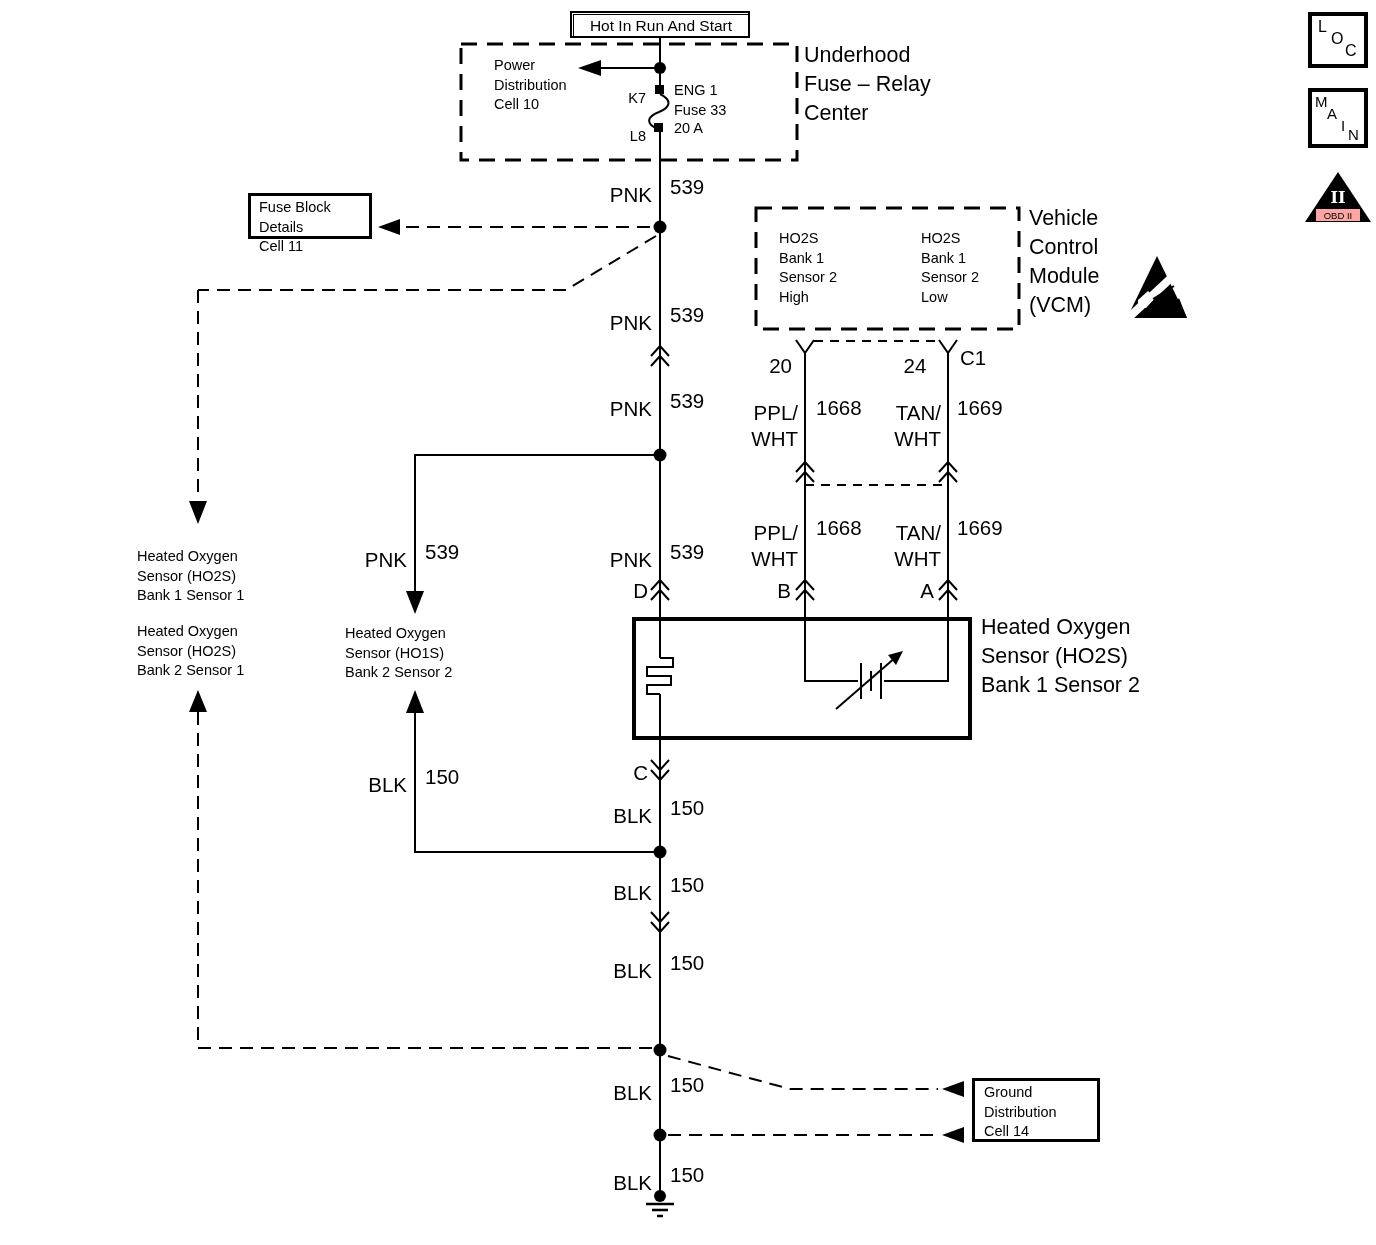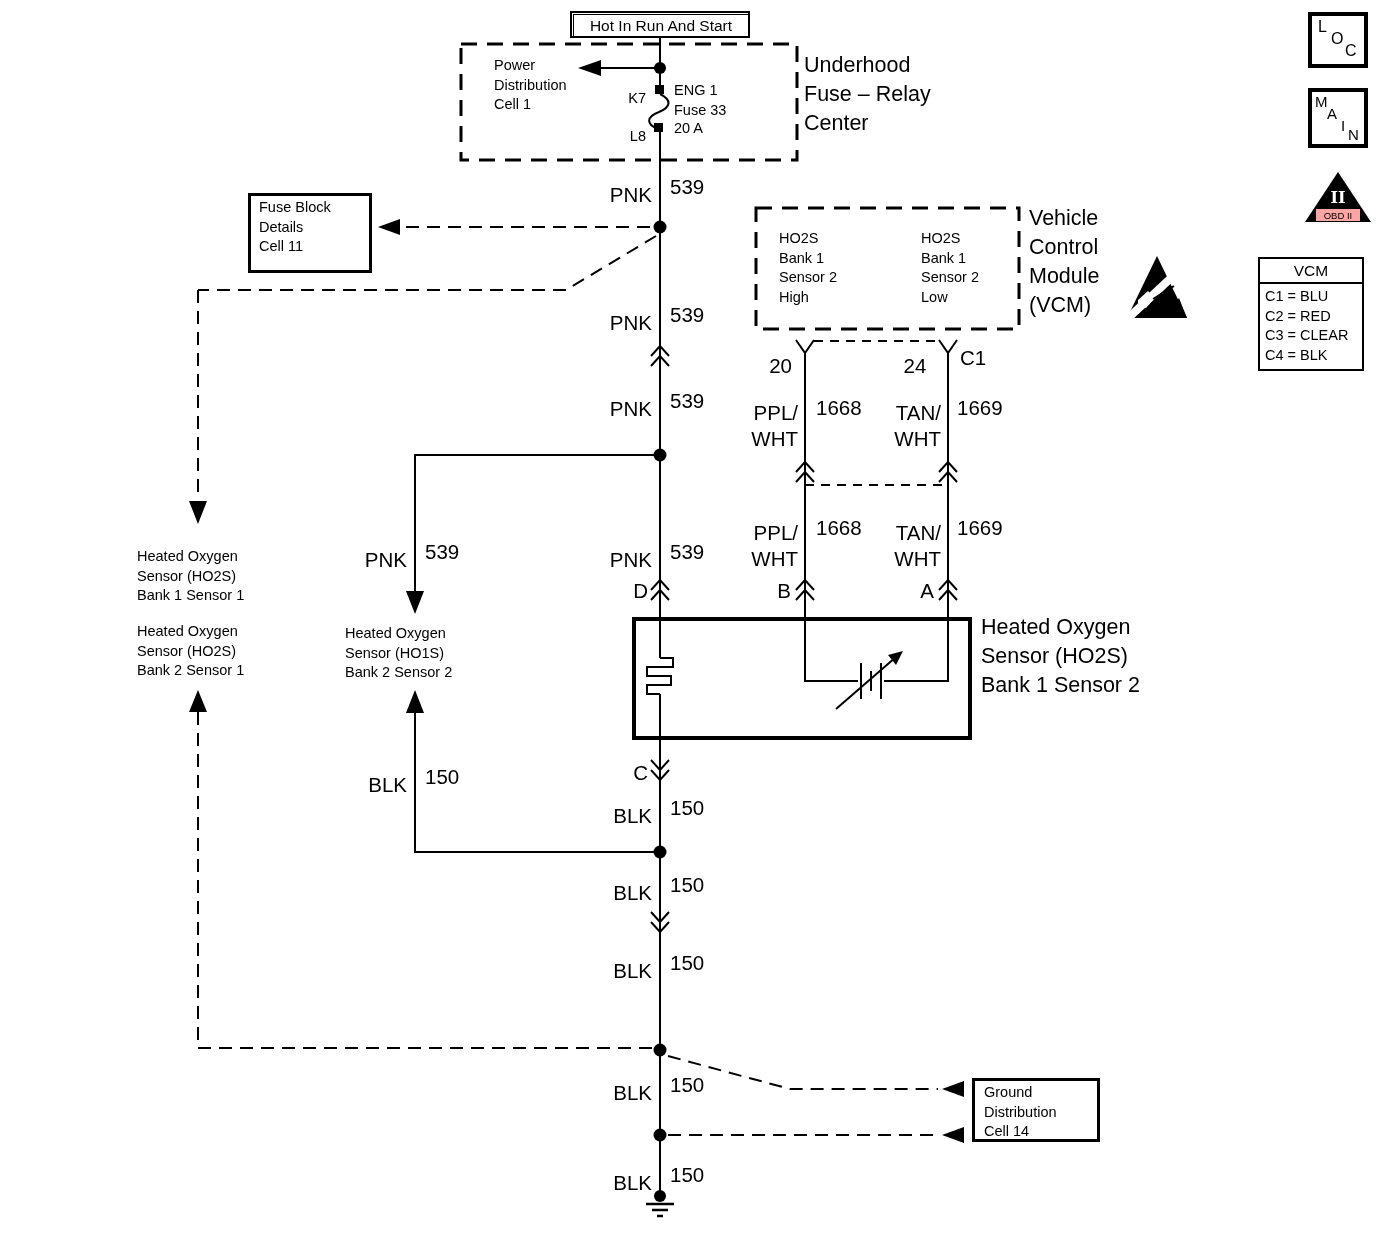--- a/index.html
+++ b/index.html
@@ -109,33 +109,33 @@
     <line x1="1174" y1="286" x2="1153" y2="299" stroke="#000" stroke-width="2"></line>
   </g>
 </svg>
 
 <div class="abs" style="left:570px;top:11px;width:180px;height:27px;border:2px solid #000;padding:1px;box-sizing:border-box;">
   <div class="ctr" style="border:1px solid #000;width:100%;height:100%;font-size:15.5px;">
     <span>Hot In Run And Start</span>
   </div>
 </div>
 
-<div class="abs t21 ml" style="left:804px;top:41px;margin-top:10px;">Underhood
+<div class="abs t21 ml" style="left:804px;top:41px;">Underhood
 Fuse – Relay
 Center</div>
 <div class="abs t14 ml" style="left:494px;top:56px;">Power
 Distribution
-Cell 1</div>
+Cell 10</div>
 <span class="abs t14 ra" style="left:618px;top:81px;width:28px;">K7</span>
 <span class="abs t14" style="left:674px;top:81px;">ENG 1</span>
 <span class="abs t14" style="left:674px;top:101px;">Fuse 33</span>
 <span class="abs t14 ra" style="left:620px;top:119px;width:26px;">L8</span>
 <span class="abs t14" style="left:674px;top:119px;">20 A</span>
 
-<div class="abs t14 ml" style="left:248px;top:193px;width:124px;height:80px;border:3px solid #000;box-sizing:border-box;padding:2px 0 12px 8px;">Fuse Block
+<div class="abs t14 ml" style="left:248px;top:193px;width:124px;height:46px;border:3px solid #000;box-sizing:border-box;padding:2px 0 12px 8px;">Fuse Block
 Details
 Cell 11</div>
 
 <div class="abs t14 ml" style="left:779px;top:229px;">HO2S
 Bank 1
 Sensor 2
 High</div>
 <div class="abs t14 ml" style="left:921px;top:229px;">HO2S
 Bank 1
 Sensor 2
@@ -218,23 +218,14 @@
   <span class="abs" style="left:3px;top:1px;">M</span>
   <span class="abs" style="left:15px;top:13px;">A</span>
   <span class="abs" style="left:29px;top:25px;">I</span>
   <span class="abs" style="left:36px;top:34px;">N</span>
 </div>
 <div class="abs" style="left:1305px;top:172px;width:66px;height:52px;">
   <div class="abs" style="left:0;top:0;width:66px;height:50px;background:#000;clip-path:polygon(50% 0,0 100%,100% 100%);"></div>
   <div class="abs" style="left:0;top:18px;width:66px;text-align:center;color:#fff;font-family:'DejaVu Serif',serif;font-weight:bold;font-size:16px;line-height:16px;">II</div>
   <div class="abs ctr" style="left:10px;top:36px;width:46px;height:14px;background:#fca5a5;border:1px solid #000;box-sizing:border-box;font-size:9.5px;">OBD II</div>
 </div>
-<div class="abs" style="left:1258px;top:257px;width:106px;border:2px solid #000;box-sizing:border-box;">
-  <div class="ctr" style="height:23px;border-bottom:2px solid #000;font-size:15.5px;">VCM</div>
-  <div style="padding:3px 5px 4px 5px;">
-    <div class="t14">C1 = BLU</div>
-    <div class="t14">C2 = RED</div>
-    <div class="t14">C3 = CLEAR</div>
-    <div class="t14">C4 = BLK</div>
-  </div>
-</div>
 
 </div>
 
 </body></html>

